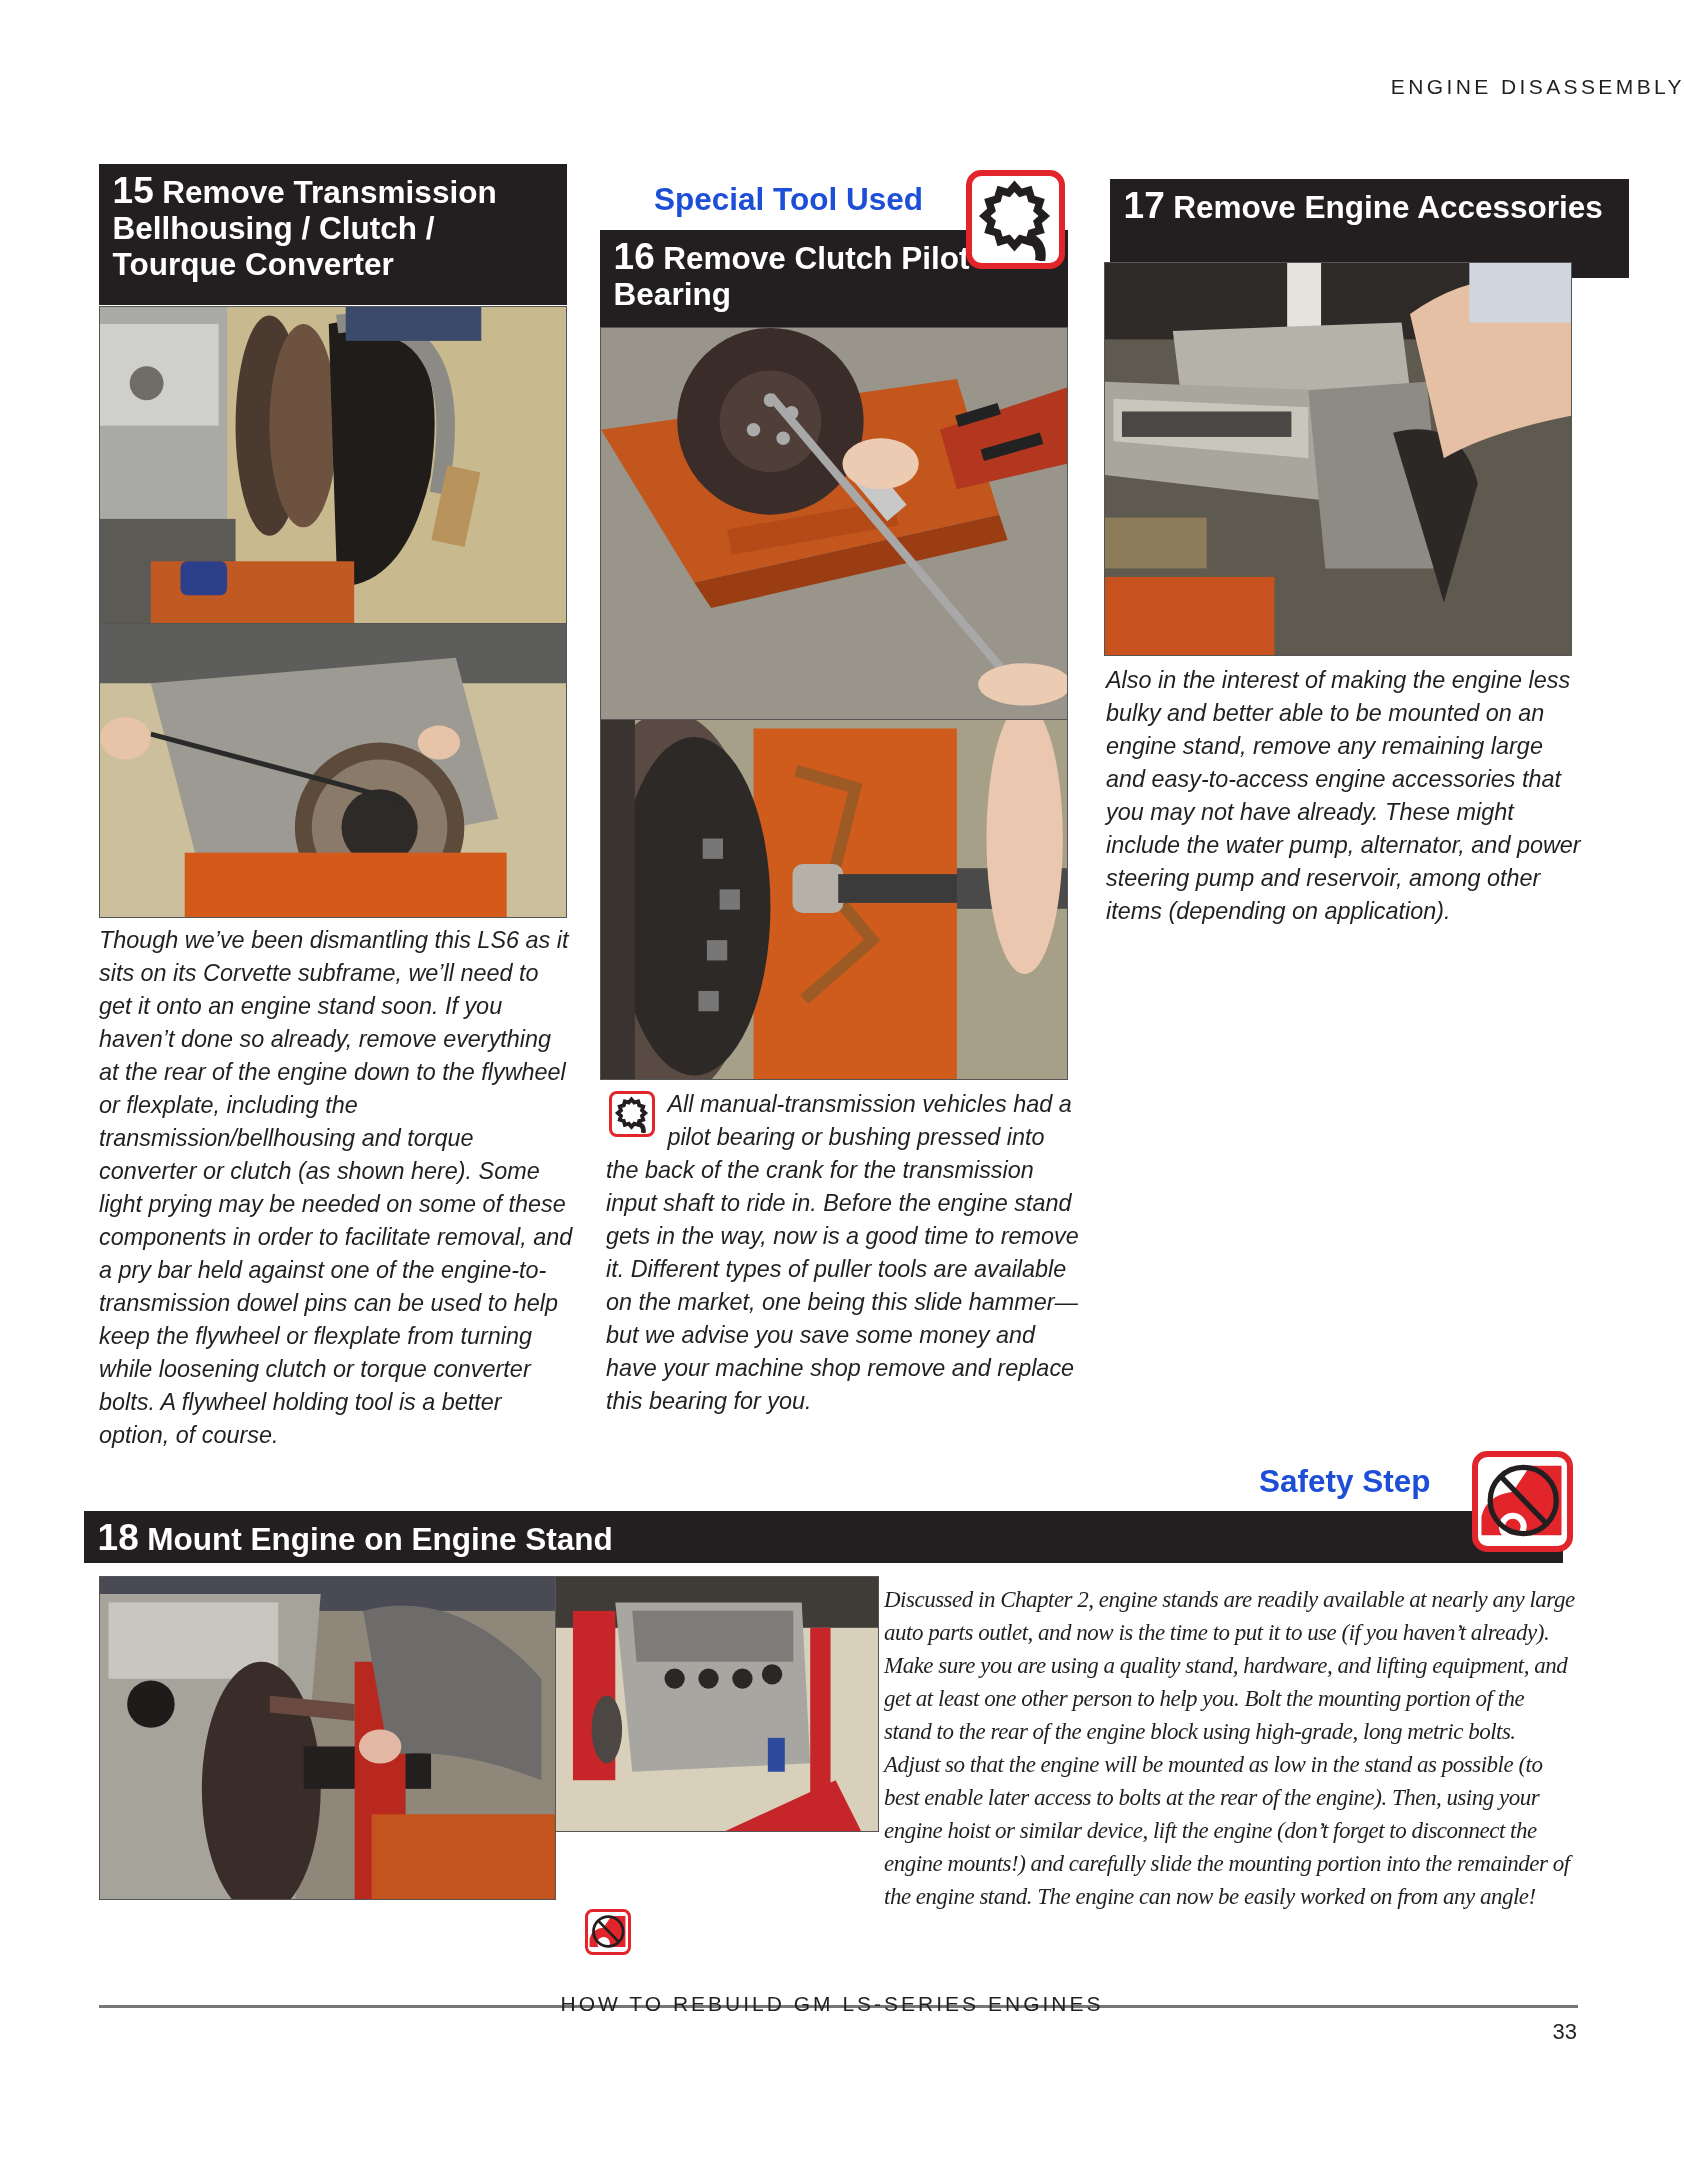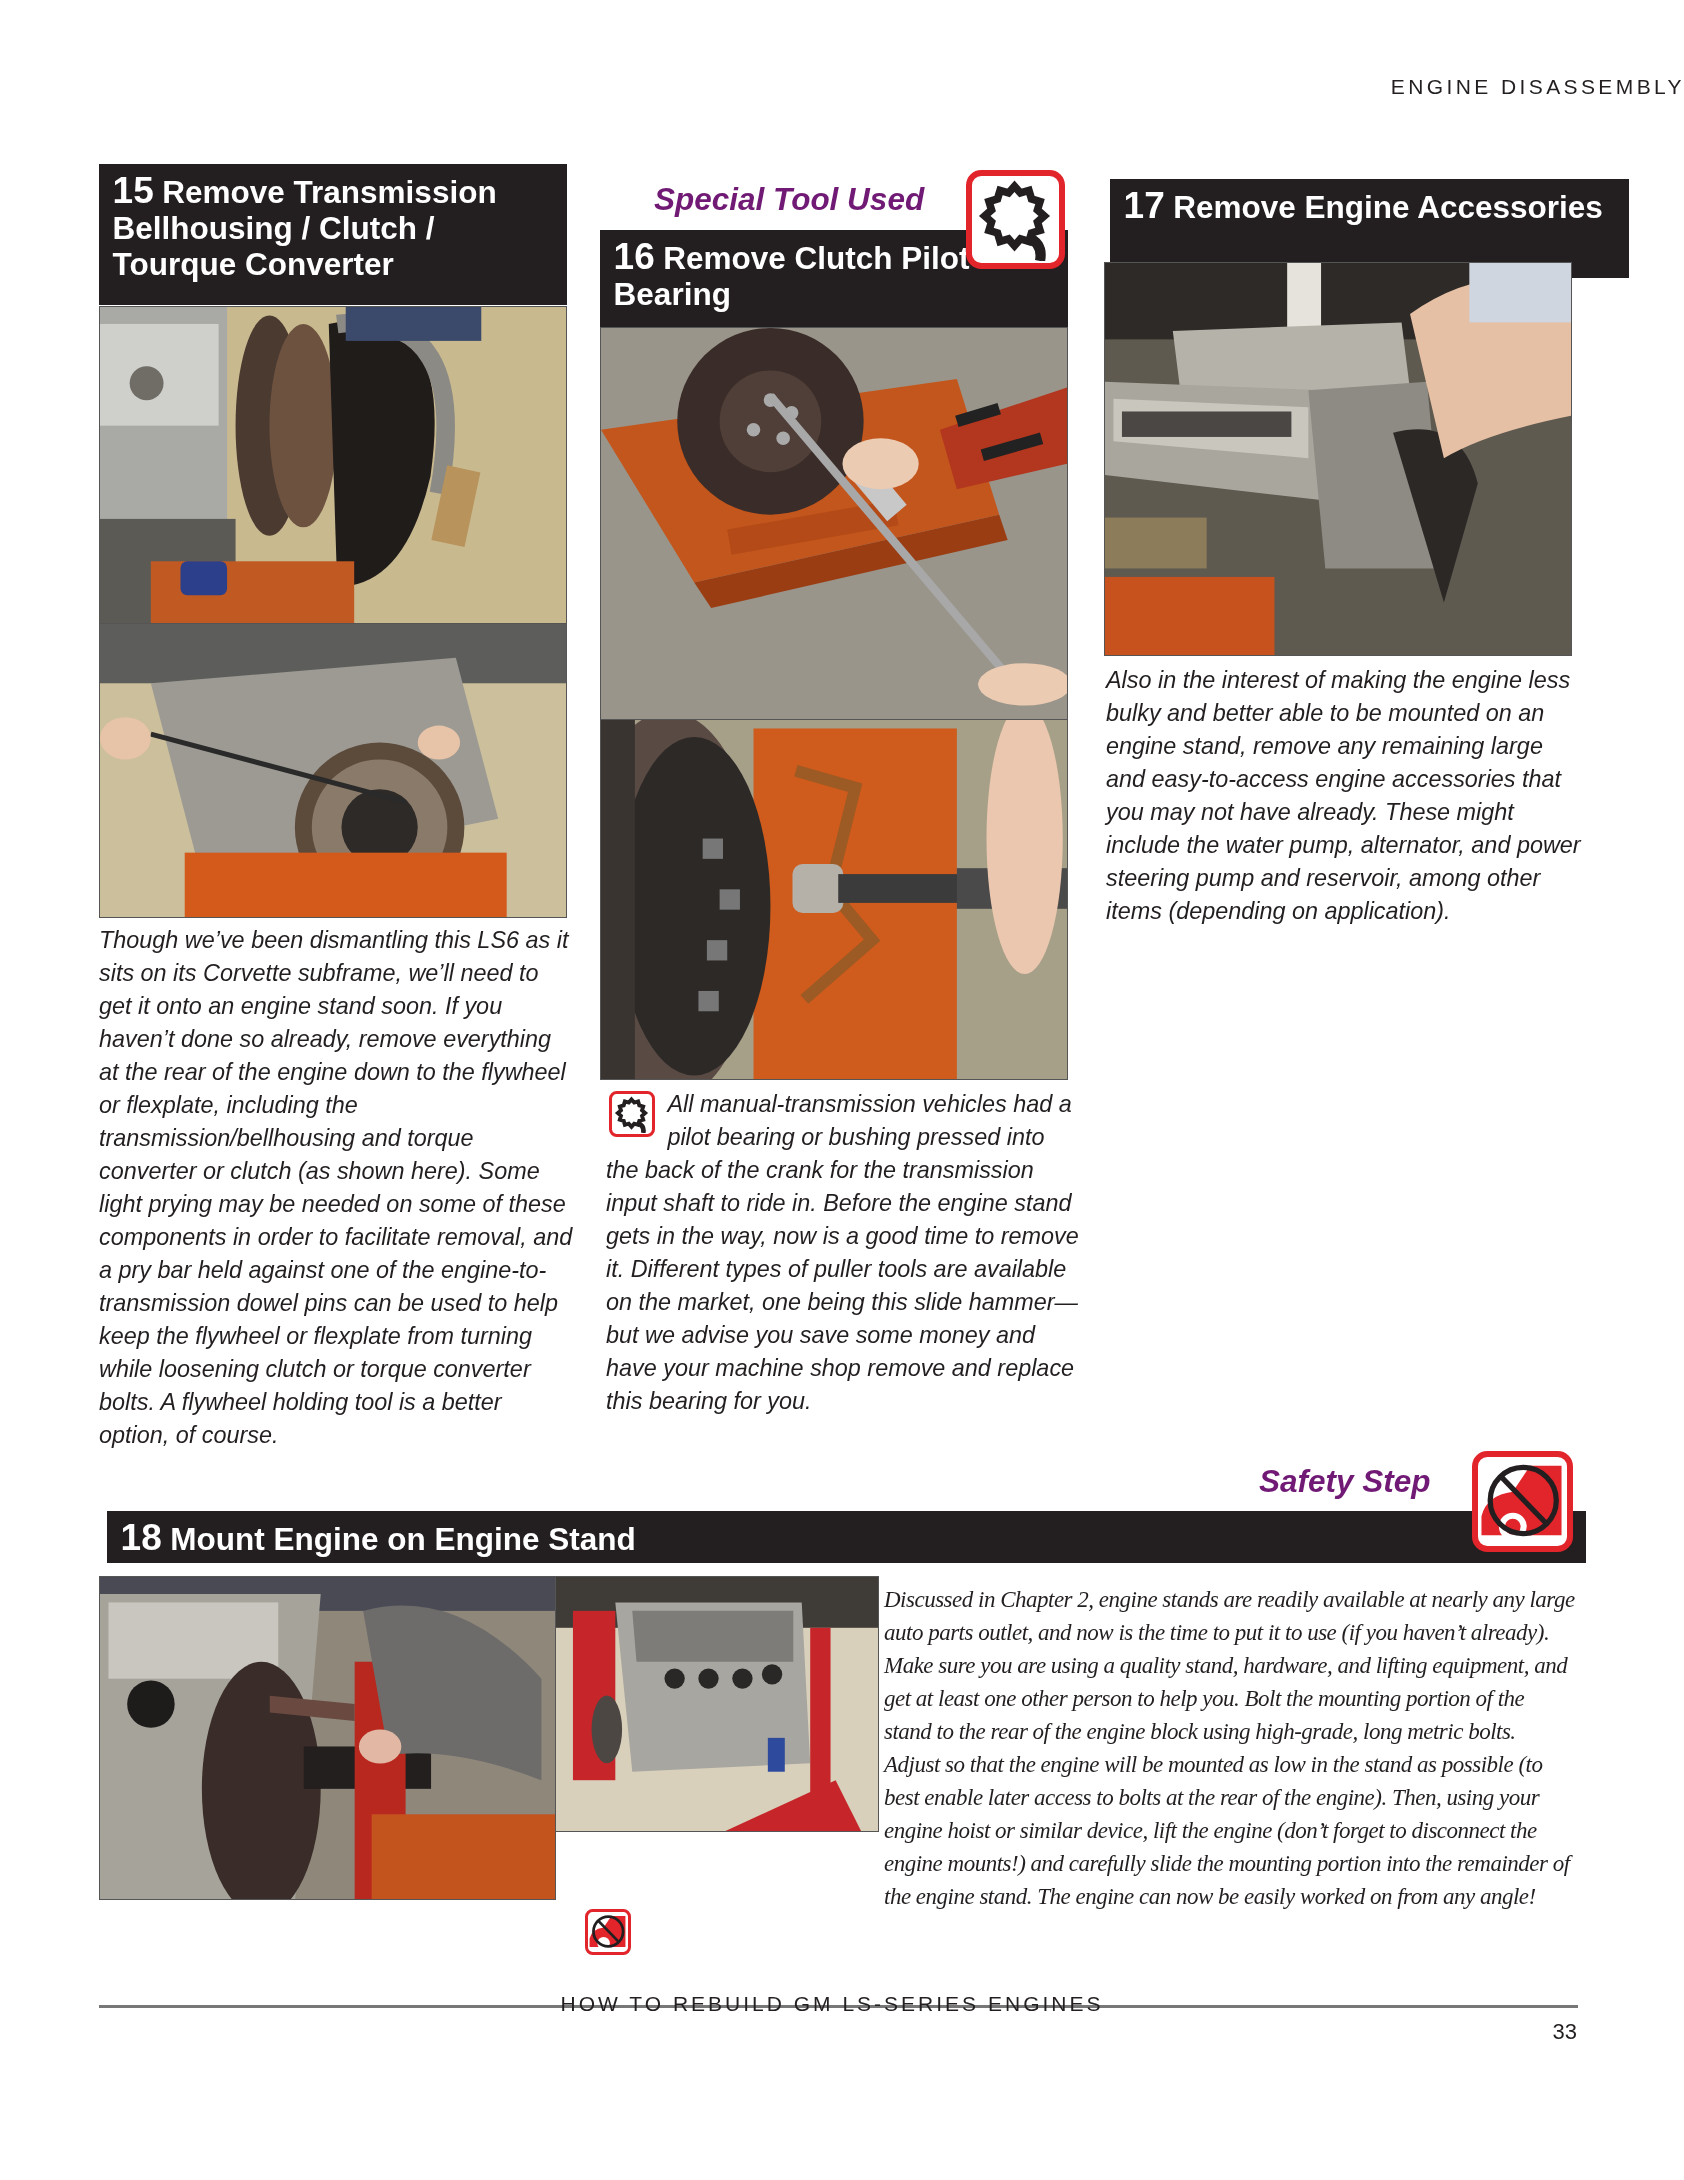--- a/index.html
+++ b/index.html
@@ -14,21 +14,21 @@
     }
     .step-head {
       background: #231f20; color: #fff; font-weight: bold; box-sizing: border-box;
       padding: 8.5px 13.6px 0 13.6px; font-size: 31.5px; line-height: 36px;
     }
     .step-head .num { font-size: 37px; margin-right: 8.5px; text-align: right; }
     .photo { border: 1.7px solid #555; box-sizing: border-box; overflow: hidden; }
     .caption {
       font-style: italic; font-size: 23.4px; line-height: 33px; color: #231f20;
     }
-    .tag-red { color: #701a75; font-style: italic; font-weight: bold; font-size: 31.5px; }
+    .tag-red { color: #1d4ed8; font-weight: bold; font-size: 31.5px; }
     .icon-box {
       background: #fff; border: 6.8px solid #e2242b; border-radius: 15.3px; box-sizing: border-box;
     }
     .mini-icon {
       float: left; width: 46px; height: 46px; margin: 3.4px 12px 3.4px 3.4px;
       border: 3.4px solid #e2242b; border-radius: 7.7px; box-sizing: border-box; background:#fff;
     }
     .footer-rule { left: 99px; width: 1479px; top: 2005px; height: 2.6px; background: #777; }
     .footer-title { left: 0; width: 1664px; top: 1992px; text-align: center; font-size: 21px; letter-spacing: 3px; }
     .footer-page { left: 1533px; width: 44px; top: 2019px; text-align: right; font-size: 22px; }
@@ -147,21 +147,21 @@
     <rect x="0" y="300" width="120" height="60" fill="#8c7c5a"></rect>
     <rect x="0" y="370" width="200" height="92" fill="#c7521d"></rect>
     <path d="M340 200 Q420 180 440 260 L400 400 Z" fill="#2b2826"></path>
     <path d="M360 60 Q460 -10 550 40 L550 180 Q450 200 400 230 Z" fill="#e6c0a5"></path>
     <rect x="430" y="0" width="120" height="70" fill="#cfd6df"></rect>
   </svg>
 </div>
 <div class="abs caption" style="left:1106px; top:664px; width:477px;">Also in the interest of making the engine less bulky and better able to be mounted on an engine stand, remove any remaining large and easy-to-access engine accessories that you may not have already. These might include the water pump, alternator, and power steering pump and reservoir, among other items (depending on application).</div>
 
 <div class="abs tag-red" style="left:1259px; top:1463px;">Safety Step</div>
-<div class="abs step-head" style="left:107px; top:1511px; width:1479px; height:52px;">
+<div class="abs step-head" style="left:84px; top:1511px; width:1479px; height:52px;">
   <span class="num">18</span><span>Mount Engine on Engine Stand</span>
 </div>
 <div class="abs icon-box" style="left:1472px; top:1451px; width:101px; height:101px; background:#fff;">
   <svg width="87" height="87" viewBox="0 0 100 100">
     <path d="M4 68 Q10 44 40 40 L60 10 L96 10 L96 90 L4 90 Z" fill="#e2242b"></path>
     <circle cx="40" cy="80" r="16" fill="#fff"></circle>
     <circle cx="40" cy="80" r="9" fill="#e2242b"></circle>
     <circle cx="52" cy="50" r="38" fill="none" stroke="#231f20" stroke-width="6"></circle>
     <line x1="26" y1="22" x2="80" y2="78" stroke="#231f20" stroke-width="6"></line>
   </svg>

